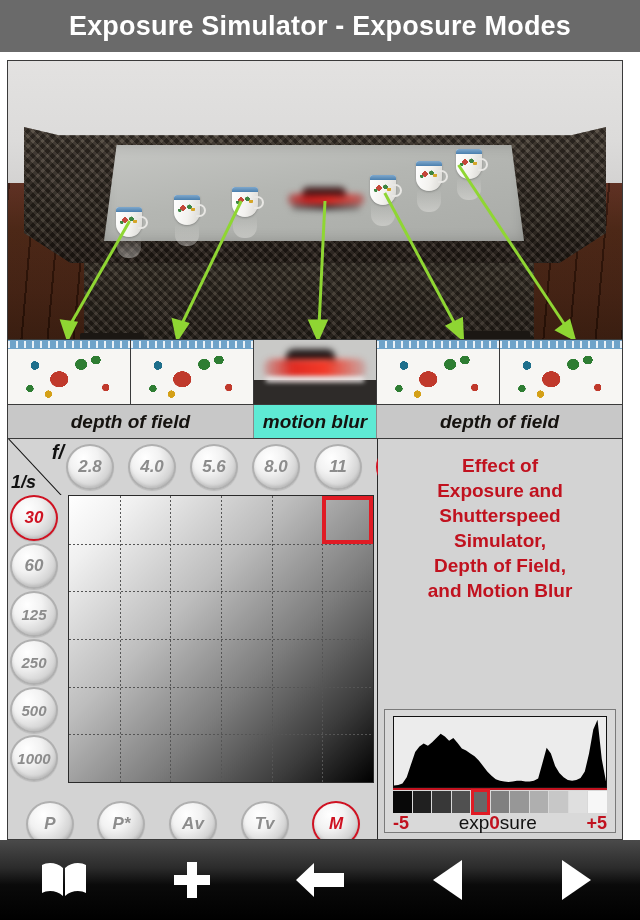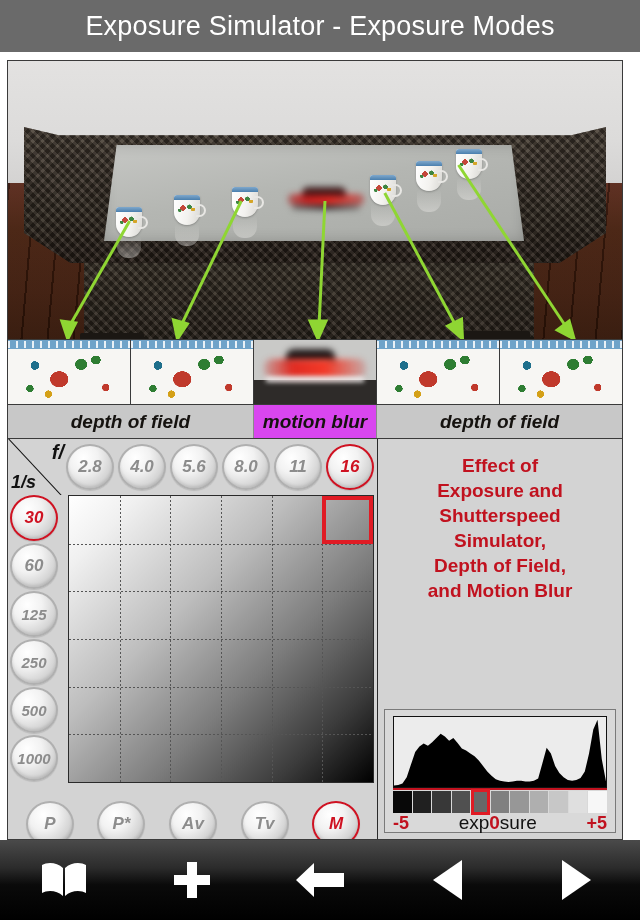--- a/index.html
+++ b/index.html
@@ -11,21 +11,21 @@
   }
   #app { position: relative; width: 640px; height: 920px; background: #fff; }
 
   
   .header {
     height: 52px; width: 100%;
     background: #6a6a6a;
     display: flex; align-items: center; justify-content: center;
   }
   .header-title {
-    color: #ffffff; font-size: 27px; font-weight: 400; letter-spacing: .2px;
+    color: #ffffff; font-size: 27px; font-weight: 700; letter-spacing: .2px;
   }
 
   
   .card {
     position: absolute; left: 7px; top: 60px;
     width: 616px; height: 780px;
     border: 1px solid #3a3a3a;
     background: #d9d9d9;
     overflow: hidden;
   }
@@ -121,39 +121,39 @@
   .thumb.car-t .cs { position:absolute; left:10%; top:58%; width:80%; height:8%;
     background:#efefef; filter: blur(2.4px); }
 
   
   .labels { display:flex; width:100%; height:34px; border-bottom:1px solid #3a3a3a; }
   .lab { display:flex; align-items:center; justify-content:center;
     font-style: italic; font-weight:700; font-size:19px; color:#15120f;
     border-right:1px solid #8a8a8a; }
   .lab:last-child{ border-right:none; }
   .lab.dof { flex: 2 1 0; background:#c8c8c8; }
-  .lab.mb  { flex: 1 1 0; background:#d946ef; }
+  .lab.mb  { flex: 1 1 0; background:#5eead4; }
 
   
   .sim { position:relative; width:100%; height:auto; display:flex; }
   .sim-left { width:370px; position:relative; background:#d3d3d3; border-right:1px solid #2a2a2a; }
   .sim-right { flex:1; position:relative; background:#d3d3d3; }
 
   
   .corner { position:absolute; left:0; top:0; width:58px; height:56px;
     background:#d3d3d3; overflow:hidden; }
   .corner .diag { position:absolute; left:-10px; top:-12px; width:110px; height:1px;
     background:#111; transform: rotate(47deg); transform-origin: left center; }
   .corner .fs { position:absolute; right:2px; top:2px; font-style:italic; font-weight:700;
     font-size:20px; color:#111; }
   .corner .ss { position:absolute; left:3px; bottom:2px; font-style:italic; font-weight:700;
     font-size:18px; color:#111; }
 
   
-  .ap-row { position:absolute; left:58px; top:2px; height:52px; display:flex; align-items:center; gap:4px; }
+  .ap-row { position:absolute; left:58px; top:2px; height:52px; display:flex; align-items:center; gap:14px; }
   .shut-col { position:absolute; left:2px; top:56px; display:flex; flex-direction:column; gap:2px; }
 
   .knob {
     width:48px; height:46px; border-radius:50%;
     background: radial-gradient(ellipse at 35% 28%, #ffffff 0%, #f2f2f2 36%, #d2d2d2 72%, #b9b9b9 100%);
     border: 2px solid #b0b0b0;
     display:flex; align-items:center; justify-content:center;
     font-style: italic; font-weight:700; font-size:17px; color:#8c8c8c;
     box-shadow: inset 0 -2px 3px rgba(0,0,0,.10), 0 1px 1px rgba(0,0,0,.12);
   }

